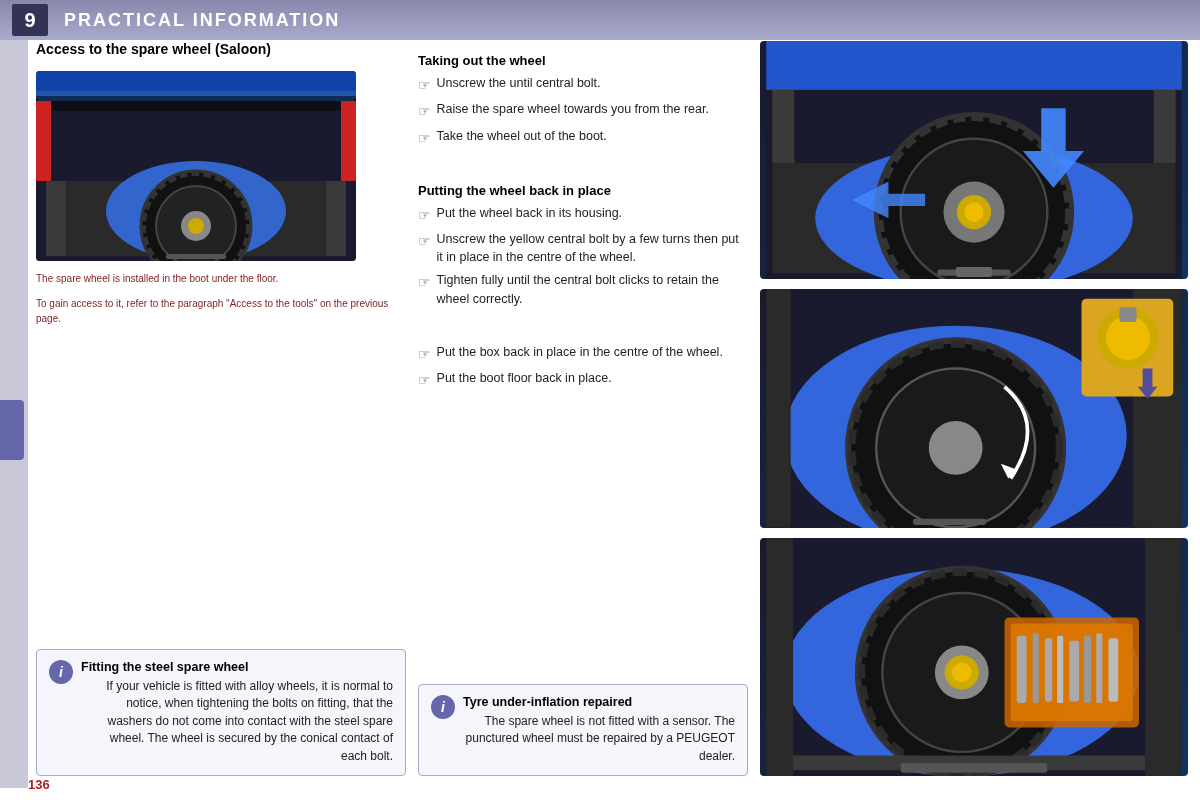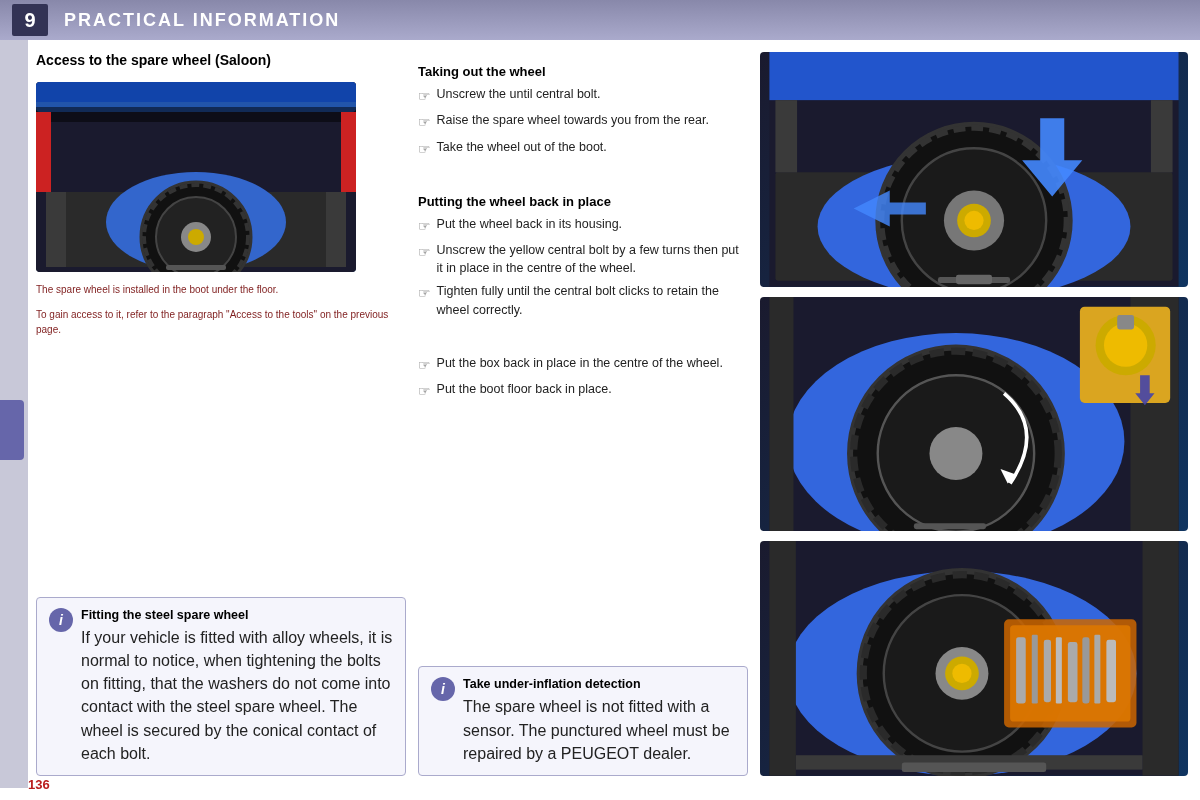--- a/index.html
+++ b/index.html
@@ -57,21 +57,21 @@
       top: 360px;
       left: 0;
       width: 24px;
       height: 60px;
       background: #6666aa;
       border-radius: 0 4px 4px 0;
     }
 
     .main-content {
       flex: 1;
-      padding: 12px 12px 12px 8px;
+      padding: 1px 12px 12px 8px;
       display: flex;
       gap: 12px;
     }
 
     
     .left-col {
       width: 370px;
       flex-shrink: 0;
       display: flex;
       flex-direction: column;
@@ -134,23 +134,24 @@
     }
     .info-box-content {
       flex: 1;
     }
     .info-box-title {
       font-weight: bold;
       font-size: 12.5px;
       margin-bottom: 4px;
     }
     .info-box-text {
-      font-size: 16px;
+      font-size: 12px;
       line-height: 1.45;
       color: #222;
+      text-align: right;
     }
 
     
     .mid-col {
       width: 330px;
       flex-shrink: 0;
       display: flex;
       flex-direction: column;
       gap: 10px;
     }
@@ -331,21 +332,21 @@
             <span>Put the boot floor back in place.</span>
           </li>
         </ul>
       </div>
 
       <div style="flex:1"></div>
 
       <div class="info-box">
         <div class="info-icon">i</div>
         <div class="info-box-content">
-          <div class="info-box-title">Take under-inflation detection</div>
+          <div class="info-box-title">Tyre under-inflation repaired</div>
           <div class="info-box-text">The spare wheel is not fitted with a sensor. The punctured wheel must be repaired by a PEUGEOT dealer.</div>
         </div>
       </div>
     </div>
 
     <div class="right-col">
 
       <div class="photo-box">
         <svg class="wheel-svg" viewBox="0 0 340 195" xmlns="http://www.w3.org/2000/svg">
           <rect width="340" height="195" fill="#1a1a2e"></rect>

